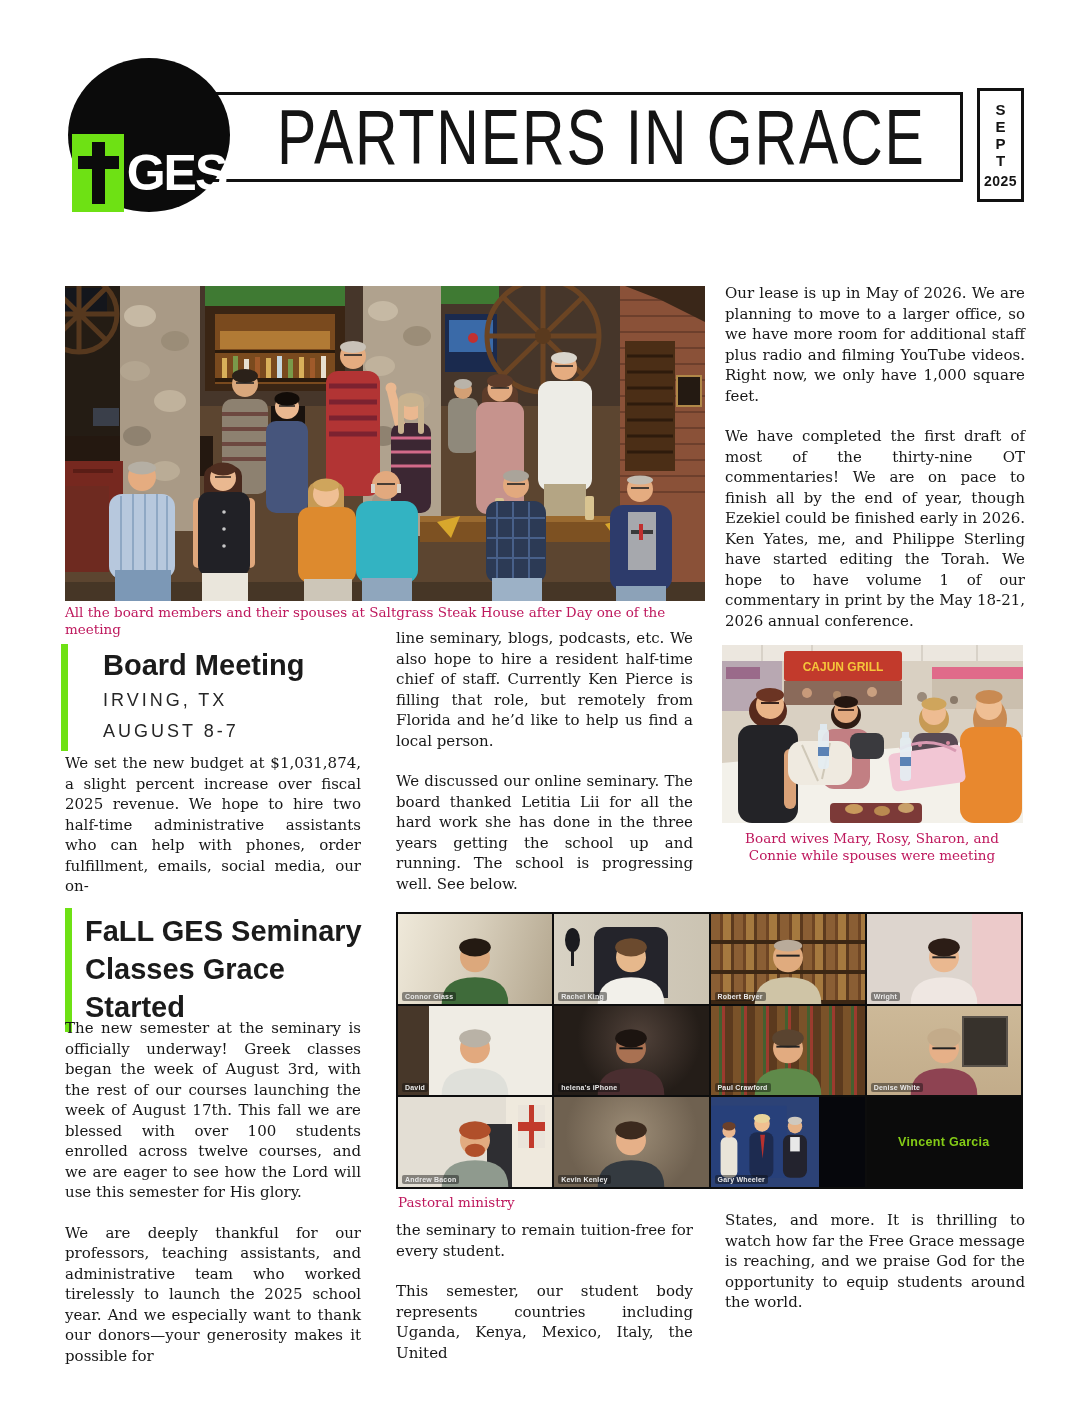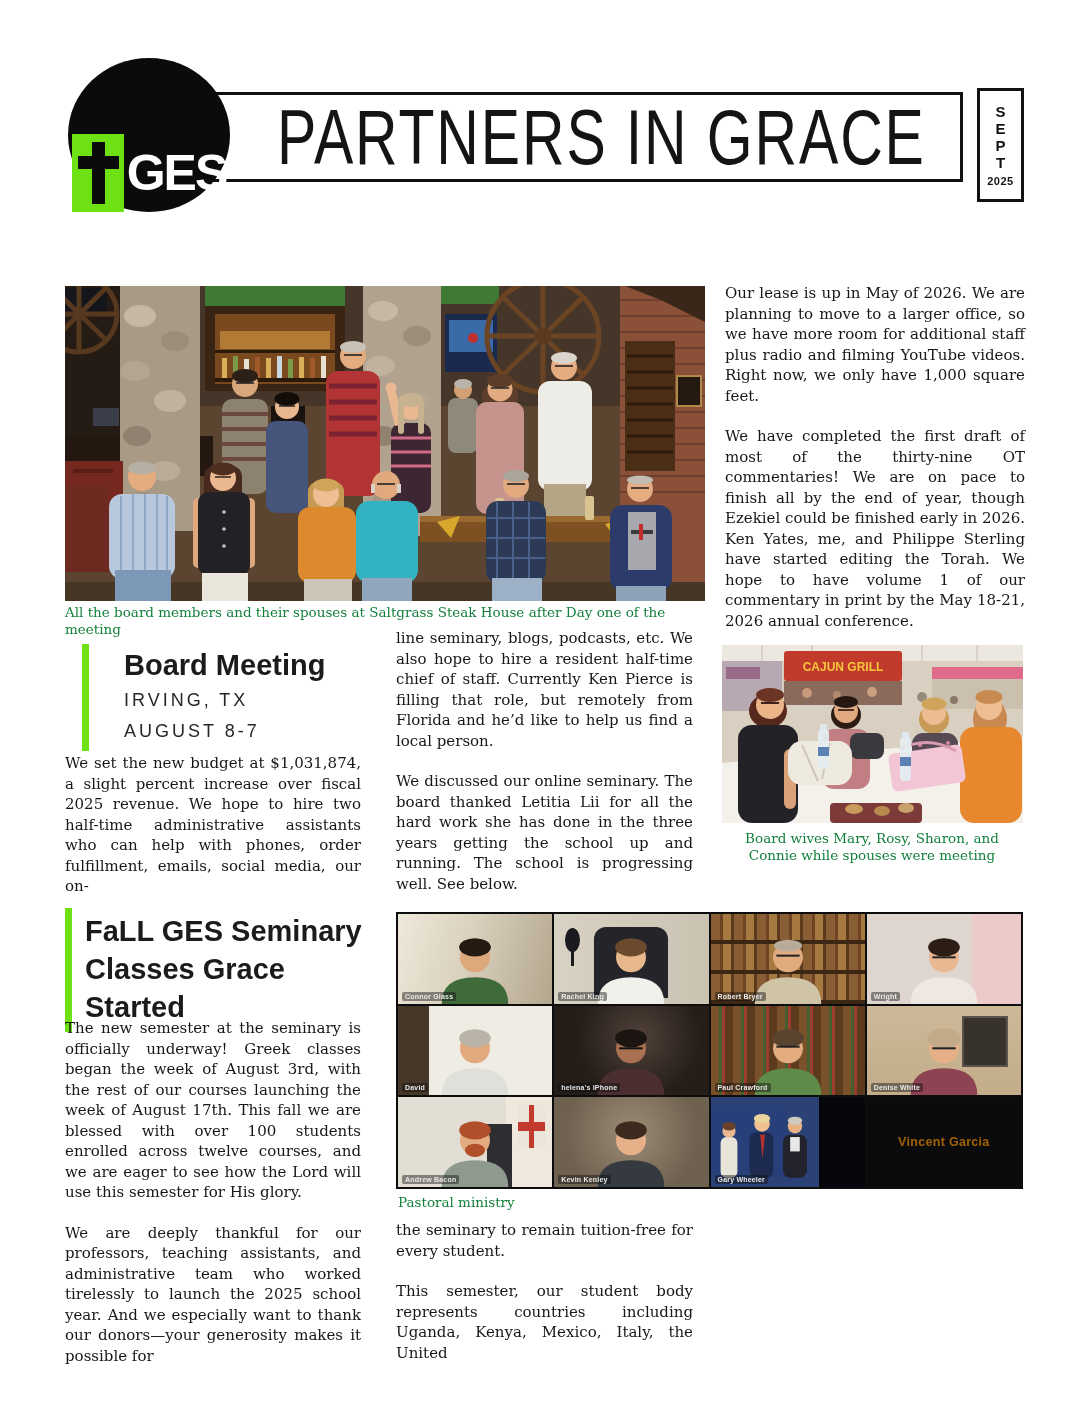--- a/index.html
+++ b/index.html
@@ -16,46 +16,46 @@
   .logo-inner{display:flex;align-items:center;}
   .logo-green{position:relative;width:52px;height:78px;background:#6ee114;}
   .logo-cross-v{position:absolute;left:20px;top:8px;width:13px;height:62px;background:#0b0b0b;}
   .logo-cross-h{position:absolute;left:6px;top:22px;width:41px;height:13px;background:#0b0b0b;}
   .logo-text{font-family:"Liberation Sans",sans-serif;font-weight:700;font-size:50px;color:#fff;
              letter-spacing:-2px;margin-left:3px;}
   .sept-box{position:absolute;left:977px;top:88px;width:47px;height:114px;border:3px solid #111;box-sizing:border-box;
             display:flex;flex-direction:column;align-items:center;justify-content:center;
             font-family:"Liberation Sans",sans-serif;font-weight:700;color:#141414;}
   .sept-box .m{font-size:15px;line-height:17px;}
-  .sept-box .y{font-size:11px;margin-top:4px;letter-spacing:.5px;}
+  .sept-box .y{font-size:14px;margin-top:4px;letter-spacing:.5px;}
 
   
   .col{position:absolute;font-size:15px;line-height:20.5px;text-align:justify;color:#171717;}
   .col p{margin:0 0 20px 0;}
-  .caption{position:absolute;font-size:13.5px;line-height:17px;color:#15803d;text-align:left;}
+  .caption{position:absolute;font-size:13.5px;line-height:17px;color:#be185d;text-align:left;}
   .section-head{position:absolute;border-left:7px solid #6ee114;padding:4px 0 6px 13px;}
   .section-head h2{margin:0;font-family:"Liberation Sans",sans-serif;font-size:29px;font-weight:700;
                    color:#1b1b1b;line-height:35px;letter-spacing:0;}
   .section-head .sub{font-family:"Liberation Sans",sans-serif;font-size:18px;letter-spacing:3px;
                      color:#262626;line-height:27px;font-weight:400;margin-top:4px;}
 
   
   .photo{position:absolute;overflow:hidden;background:#444;}
   .photo svg{display:block;}
 
   
   .vc-grid{position:absolute;left:396px;top:912px;width:627px;height:277px;background:#0d0d0d;
            display:grid;grid-template-columns:repeat(4,1fr);grid-template-rows:repeat(3,1fr);
            gap:2px;padding:2px;box-sizing:border-box;}
   .vc-tile{position:relative;overflow:hidden;}
   .vc-person{position:absolute;bottom:0;left:50%;transform:translateX(-50%);height:78%;}
   .vc-name{position:absolute;left:4px;bottom:3px;font:700 7px "Liberation Sans",sans-serif;color:#e9e9e9;
            background:rgba(15,15,15,.45);padding:1px 3px;border-radius:2px;letter-spacing:.2px;white-space:nowrap;}
   .vc-center-name{position:absolute;inset:0;display:flex;align-items:center;justify-content:center;
-                  font:700 12.5px "Liberation Sans",sans-serif;color:#a16207;letter-spacing:.3px;}
+                  font:700 12.5px "Liberation Sans",sans-serif;color:#84cc16;letter-spacing:.3px;}
   .chair{position:absolute;left:50%;top:14%;transform:translateX(-50%);width:48%;height:80%;
          background:#24242b;border-radius:12px 12px 0 0;}
   .mic{position:absolute;left:7%;top:16%;width:15px;height:24px;background:#1b1b1f;border-radius:50%;}
   .mic:after{content:"";position:absolute;left:6px;top:22px;width:3px;height:16px;background:#1b1b1f;}
   .frame{position:absolute;left:62%;top:12%;width:27%;height:52%;background:#37322c;border:2px solid#5a534b;}
   .flag{position:absolute;right:5%;top:8%;width:17%;height:48%;
         background:linear-gradient(90deg,transparent 0 40%,#c23a2c 40% 60%,transparent 60%),
                    linear-gradient(180deg,transparent 0 40%,#c23a2c 40% 60%,transparent 60%),#eae4da;}
   .cabinet{position:absolute;right:26%;top:30%;width:16%;height:70%;background:#2e2e32;}
 </style>
@@ -282,21 +282,21 @@
       </g>
     </svg>
   </div>
   <div class="caption" style="left:65px;top:604px;width:644px;">All the board members and their spouses at Saltgrass Steak House after Day one of the meeting</div>
 
   <div class="col" style="left:725px;top:283px;width:300px;">
     <p>Our lease is up in May of 2026. We are planning to move to a larger office, so we have more room for additional staff plus radio and filming YouTube videos. Right now, we only have 1,000 square feet.</p>
     <p>We have completed the first draft of most of the thirty-nine OT commentaries! We are on pace to finish all by the end of year, though Ezekiel could be finished early in 2026. Ken Yates, me, and Philippe Sterling have started editing the Torah. We hope to have volume 1 of our commentary in print by the May 18-21, 2026 annual conference.</p>
   </div>
 
-  <div class="section-head" style="left:82px;top:644px;width:290px;padding-left:35px;">
+  <div class="section-head" style="left:61px;top:644px;width:290px;padding-left:35px;">
     <h2>Board Meeting</h2>
     <div class="sub">IRVING, TX</div>
     <div class="sub">AUGUST 8-7</div>
   </div>
   <div class="col" style="left:65px;top:753px;width:296px;">
     <p>We set the new budget at $1,031,874, a slight percent increase over fiscal 2025 revenue. We hope to hire two half-time administrative assistants who can help with phones, order fulfillment, emails, social media, our on-</p>
   </div>
   <div class="col" style="left:396px;top:628px;width:297px;">
     <p>line seminary, blogs, podcasts, etc. We also hope to hire a resident half-time chief of staff. Currently Ken Pierce is filling that role, but remotely from Florida and he’d like to help us find a local person.</p>
     <p>We discussed our online seminary. The board thanked Letitia Lii for all the hard work she has done in the three years getting the school up and running. The school is progressing well. See below.</p>
@@ -496,14 +496,17 @@
     <div class="vc-tile" style="background:#0b0b0b;">
       <span class="vc-center-name">Vincent Garcia</span>
     </div>
   </div>
   <div class="caption" style="left:398px;top:1194px;width:300px;">Pastoral ministry</div>
 
   <div class="col" style="left:396px;top:1220px;width:297px;">
     <p>the seminary to remain tuition-free for every student.</p>
     <p>This semester, our student body represents countries including Uganda, Kenya, Mexico, Italy, the United</p>
   </div>
+  <div class="col" style="left:725px;top:1210px;width:300px;">
+    <p>States, and more. It is thrilling to watch how far the Free Grace message is reaching, and we praise God for the opportunity to equip students around the world.</p>
+  </div>
 
 </div>
 
 </body></html>

